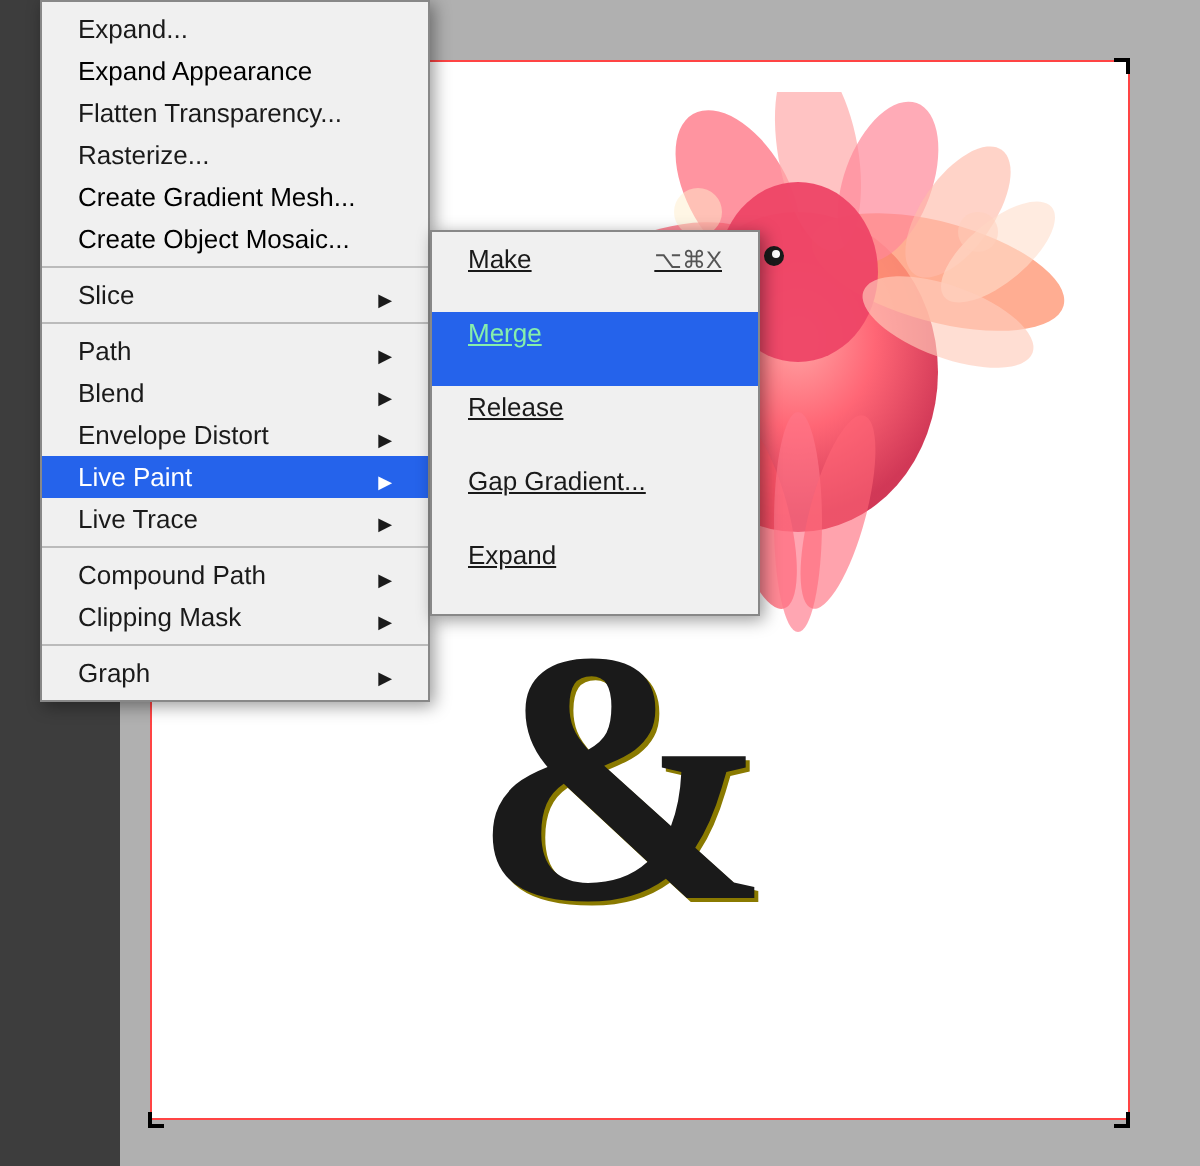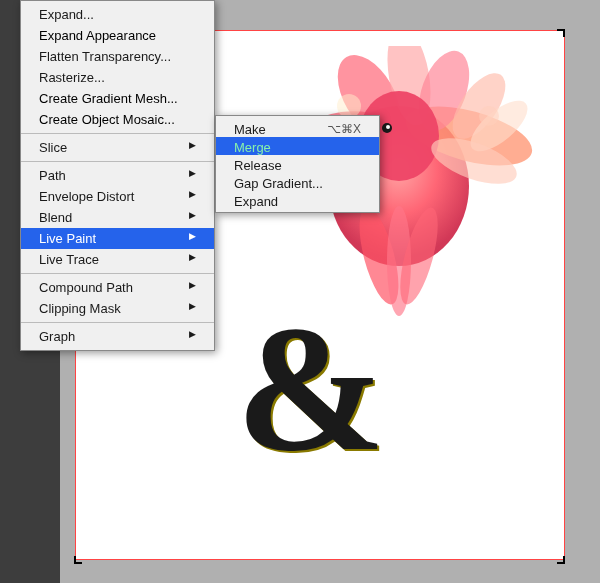--- a/index.html
+++ b/index.html
@@ -69,21 +69,21 @@
       border: 1px solid #888;
       box-shadow: 2px 2px 8px rgba(0,0,0,0.4);
       width: 195px;
       padding: 3px 0;
     }
 
     .menu-item {
       padding: 3px 18px 3px 18px;
       cursor: default;
       display: flex;
-      align-items: flex-start;
+      align-items: flex-end;
       justify-content: space-between;
       color: #1a1a1a;
       position: relative;
       white-space: nowrap;
     }
 
     .menu-item.disabled {
       color: #000000;
     }
 
@@ -114,27 +114,28 @@
 
     .submenu {
       background: #f0f0f0;
       border: 1px solid #888;
       box-shadow: 2px 2px 8px rgba(0,0,0,0.4);
       width: 165px;
       padding: 3px 0;
     }
 
     .submenu-item {
-      padding: 3px 18px 0 18px;
+      padding: 3px 18px 19px 18px;
       cursor: default;
       display: flex;
-      align-items: flex-start;
+      align-items: flex-end;
       justify-content: space-between;
       color: #1a1a1a;
       white-space: nowrap;
+      text-decoration: underline;
     }
 
     .submenu-item.active {
       background: #2563eb;
       color: #86efac;
     }
 
     .submenu-item .shortcut {
       color: #555;
       font-size: 12px;
@@ -245,24 +246,24 @@
     </div>
     <div class="menu-separator"></div>
     <div class="menu-item has-submenu">
       <span>Slice</span>
     </div>
     <div class="menu-separator"></div>
     <div class="menu-item has-submenu">
       <span>Path</span>
     </div>
     <div class="menu-item has-submenu">
+      <span>Blend</span>
+    </div>
+    <div class="menu-item has-submenu">
       <span>Envelope Distort</span>
-    </div>
-    <div class="menu-item has-submenu">
-      <span>Blend</span>
     </div>
     <div class="menu-item active has-submenu">
       <span>Live Paint</span>
     </div>
     <div class="menu-item has-submenu">
       <span>Live Trace</span>
     </div>
     <div class="menu-separator"></div>
     <div class="menu-item has-submenu">
       <span>Compound Path</span>

